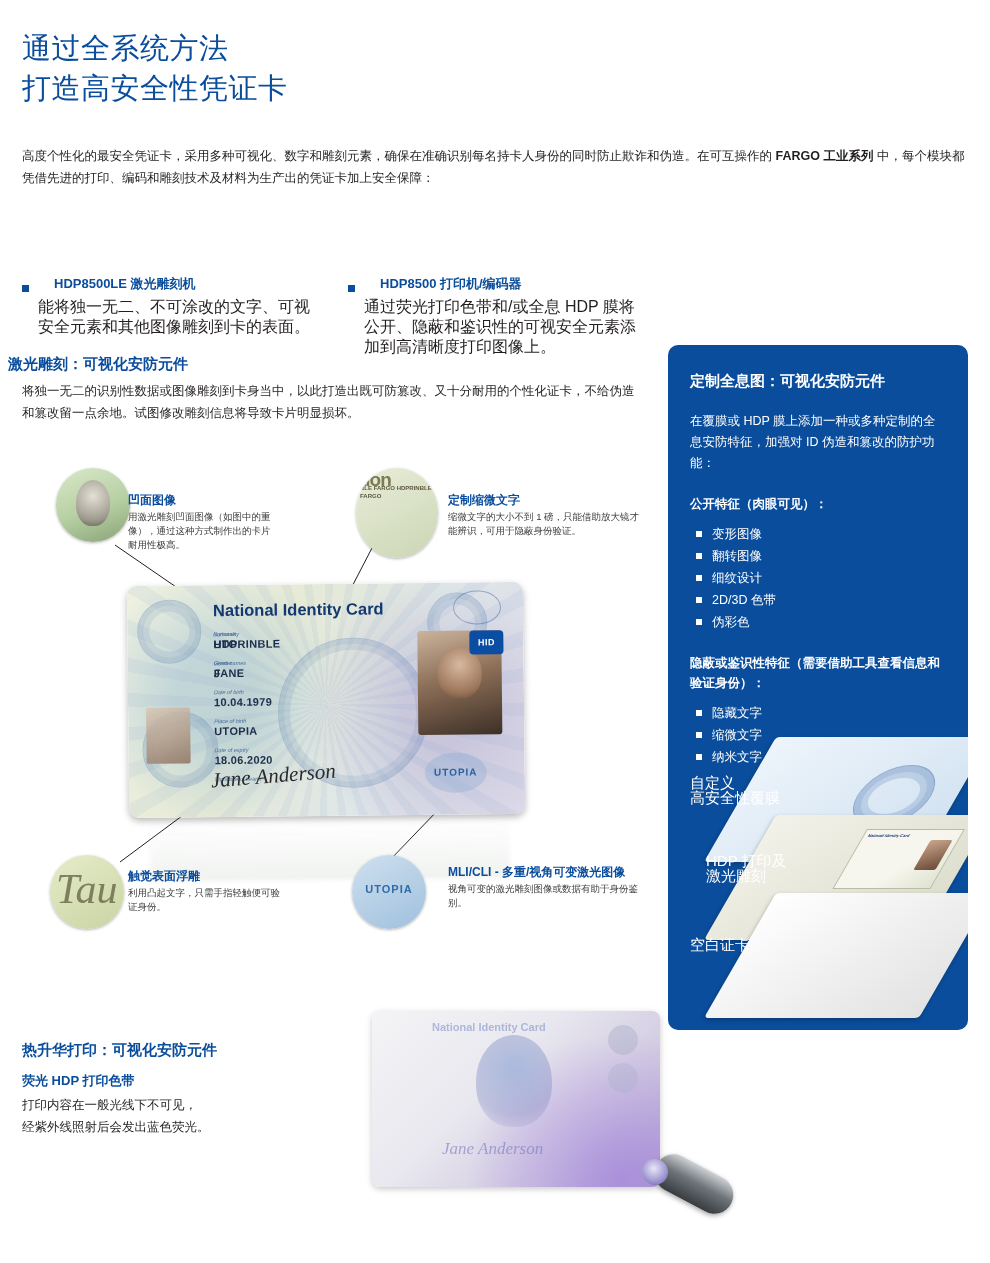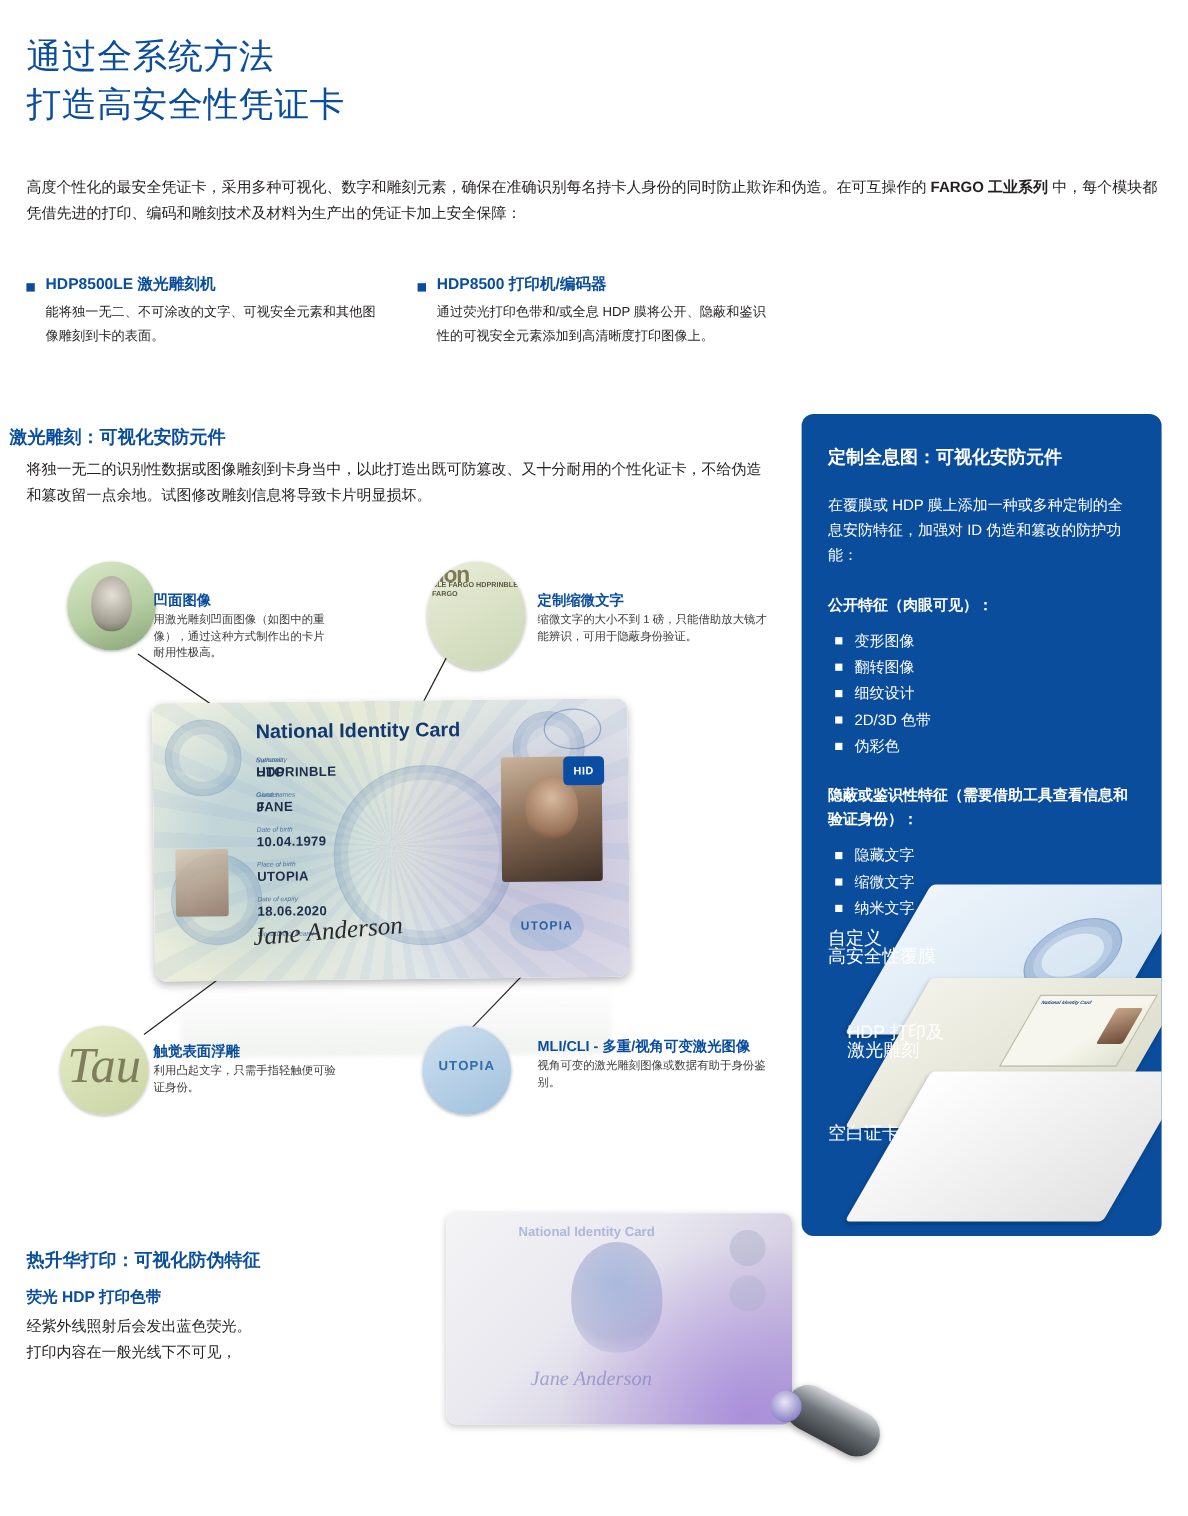--- a/index.html
+++ b/index.html
@@ -50,38 +50,39 @@
     position: absolute;
     left: 22px;
     top: 228px;
     width: 946px;
     display: flex;
     gap: 26px;
   }
   .col { width: 300px; }
   .col-head {
     display: flex;
-    align-items: center;
-    gap: 9px;
+    align-items: flex-end;
+    gap: 25px;
     margin-bottom: 5px;
+    margin-top: 47px;
   }
   .sq {
     width: 7px; height: 7px;
     background: #0a4d9c;
     margin-top: 5px;
     flex: 0 0 auto;
   }
   .col-title {
     font-size: 13px;
     font-weight: bold;
     color: #0a4d9c;
     line-height: 17px;
   }
   .col-body {
-    font-size: 11px;
+    font-size: 16px;
     line-height: 20px;
     color: #231f20;
     padding-left: 16px;
   }
 
   
   .laser-head {
     position: absolute;
     left: 8px;
     top: 355px;
@@ -629,25 +630,25 @@
   </div>
 
   <div class="callout" style="left:352px; top:855px;">
     <div class="bubble b-mli"></div>
   </div>
   <div class="callout" style="left:448px; top:864px; width:190px;">
     <div class="ct-title">MLI/CLI - 多重/视角可变激光图像</div>
     <div class="ct-body">视角可变的激光雕刻图像或数据有助于身份鉴别。</div>
   </div>
 
-  <div class="bl-title">热升华打印：可视化防伪特征</div>
+  <div class="bl-title">热升华打印：可视化安防元件</div>
   <div class="bl-sub">荧光 HDP 打印色带</div>
   <div class="bl-body">
+    <div>打印内容在一般光线下不可见，</div>
     <div>经紫外线照射后会发出蓝色荧光。</div>
-    <div>打印内容在一般光线下不可见，</div>
   </div>
 
   <div class="uvcard">
     <div class="uv-glow"></div>
     <div class="uv-title">National Identity Card</div>
     <div class="uv-face"></div>
     <div class="uv-circ"></div>
     <div class="uv-circ2"></div>
     <div class="uv-sign">Jane Anderson</div>
   </div>

